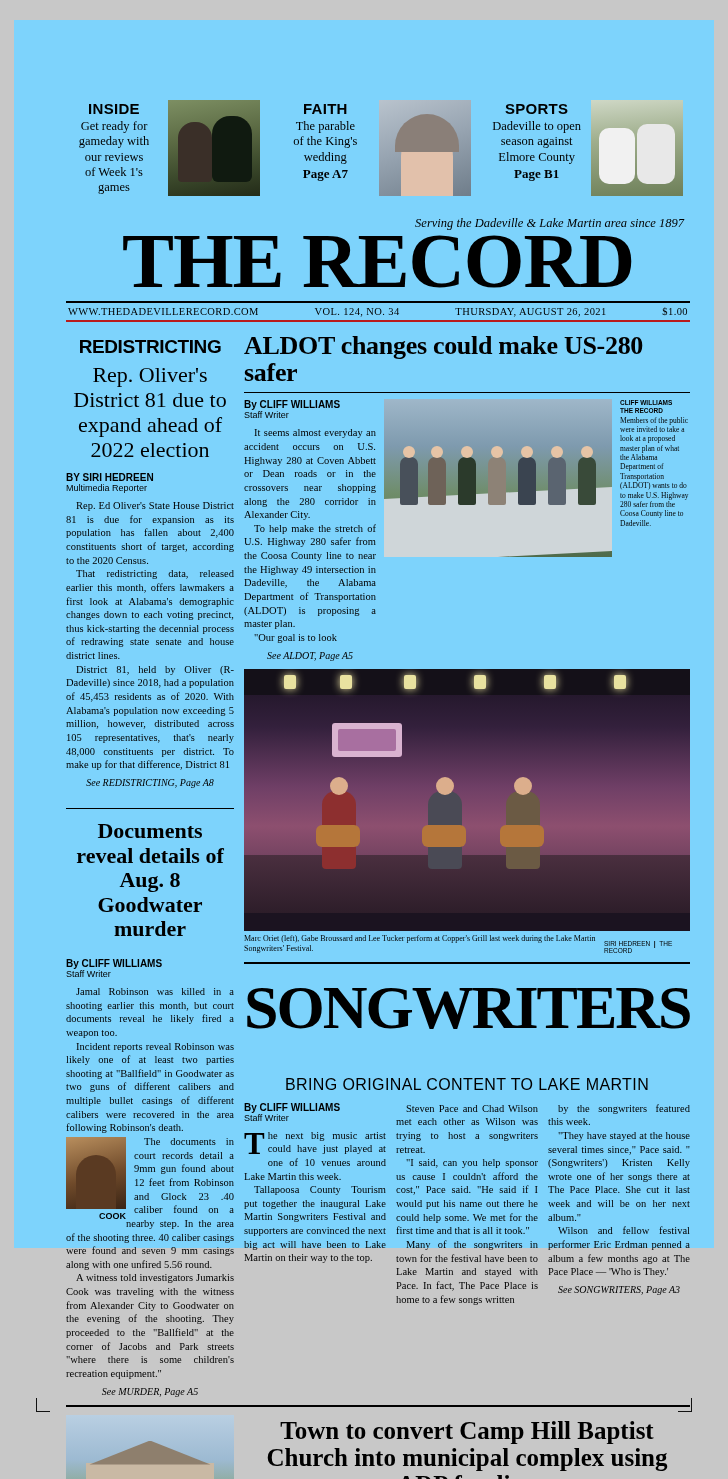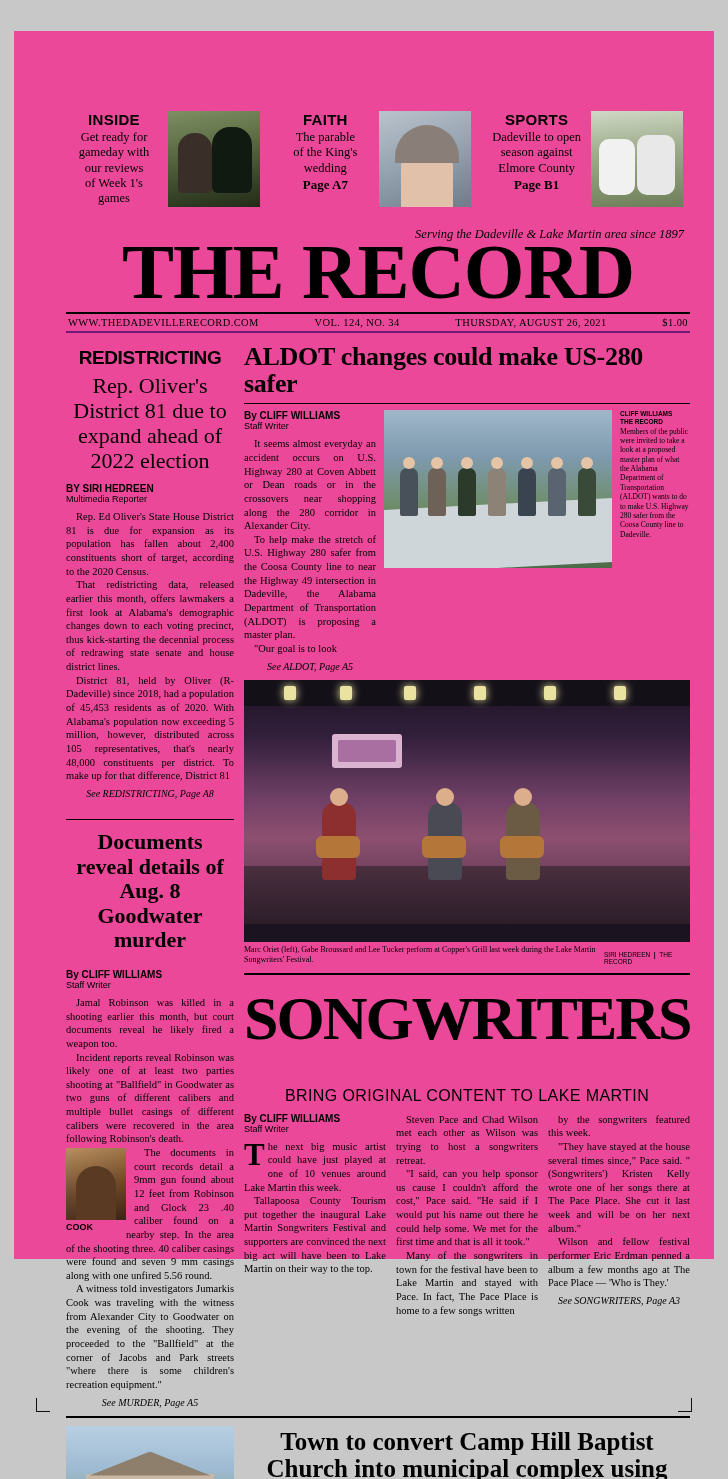--- a/index.html
+++ b/index.html
@@ -7,23 +7,23 @@
   body {
     width:728px; height:1479px;
     background:#c8c8c8;
     font-family:"Liberation Serif", serif;
     color:#000;
     position:relative;
     overflow:hidden;
   }
   .page {
     position:absolute;
-    left:14px; top:31px;
+    left:14px; top:20px;
     width:700px; height:1228px;
-    background:#ec4899;
+    background:#7dd3fc;
   }
   
   .crop { position:absolute; width:14px; height:14px; }
   .crop.tl { left:36px; top:66px; border-left:1px solid #111; border-top:1px solid #111; }
   .crop.tr { left:678px; top:66px; border-right:1px solid #111; border-top:1px solid #111; }
   .crop.bl { left:36px; top:1398px; border-left:1px solid #111; border-bottom:1px solid #111; }
   .crop.br { left:678px; top:1398px; border-right:1px solid #111; border-bottom:1px solid #111; }
 
   .inner { position:absolute; left:52px; top:80px; width:624px; }
 
@@ -67,21 +67,21 @@
     letter-spacing:-1px;
     text-align:center;
     white-space:nowrap;
   }
   .masthead-rule { border-top:2px solid #000; margin-top:4px; }
   .mast-meta {
     display:flex; justify-content:space-between;
     font-family:"Liberation Serif", serif;
     font-size:10.5px; letter-spacing:.4px;
     padding:3px 2px 3px 2px;
-    border-bottom:2px solid #701a75;
+    border-bottom:2px solid #b91c1c;
     align-items:flex-end;
   }
 
   
   .grid { display:flex; gap:10px; margin-top:8px; }
   .col-left { width:168px; }
   .col-right { width:446px; }
 
   .hl-box { border-bottom:1px solid #000; padding-bottom:20px; }
   .kicker-big {
@@ -105,21 +105,21 @@
 
   .left-head2 {
     font-family:"Liberation Serif", serif;
     font-weight:bold; font-size:22px; line-height:1.12;
     text-align:center; padding:10px 4px 6px;
   }
 
   .mug { width:60px; height:72px; float:left; margin:2px 8px 2px 0; position:relative; overflow:hidden;
          background:linear-gradient(165deg,#b98f5e 0%,#6f4a2a 55%,#3a2415 100%); }
   .mug::after{content:"";position:absolute;left:10px;top:18px;width:40px;height:58px;background:#5a3a22;border-radius:20px 20px 0 0;}
-  .mug-cap { font-family:"Liberation Sans", sans-serif; font-weight:bold; font-size:9px; text-align:left; width:60px; float:left; clear:left; margin-bottom:4px;}
+  .mug-cap { font-family:"Liberation Sans", sans-serif; font-weight:bold; font-size:9px; text-align:right; width:60px; float:left; clear:left; margin-bottom:4px;}
 
   
   .lead-head {
     font-family:"Liberation Serif", serif;
     font-weight:bold; font-size:26px; line-height:1.05;
     letter-spacing:-.3px; padding:2px 0 6px;
   }
   .lead-rule { border-top:1px solid #000; margin-bottom:6px; }
   .lead-wrap { display:flex; gap:8px; }
   .lead-text { width:132px; }

